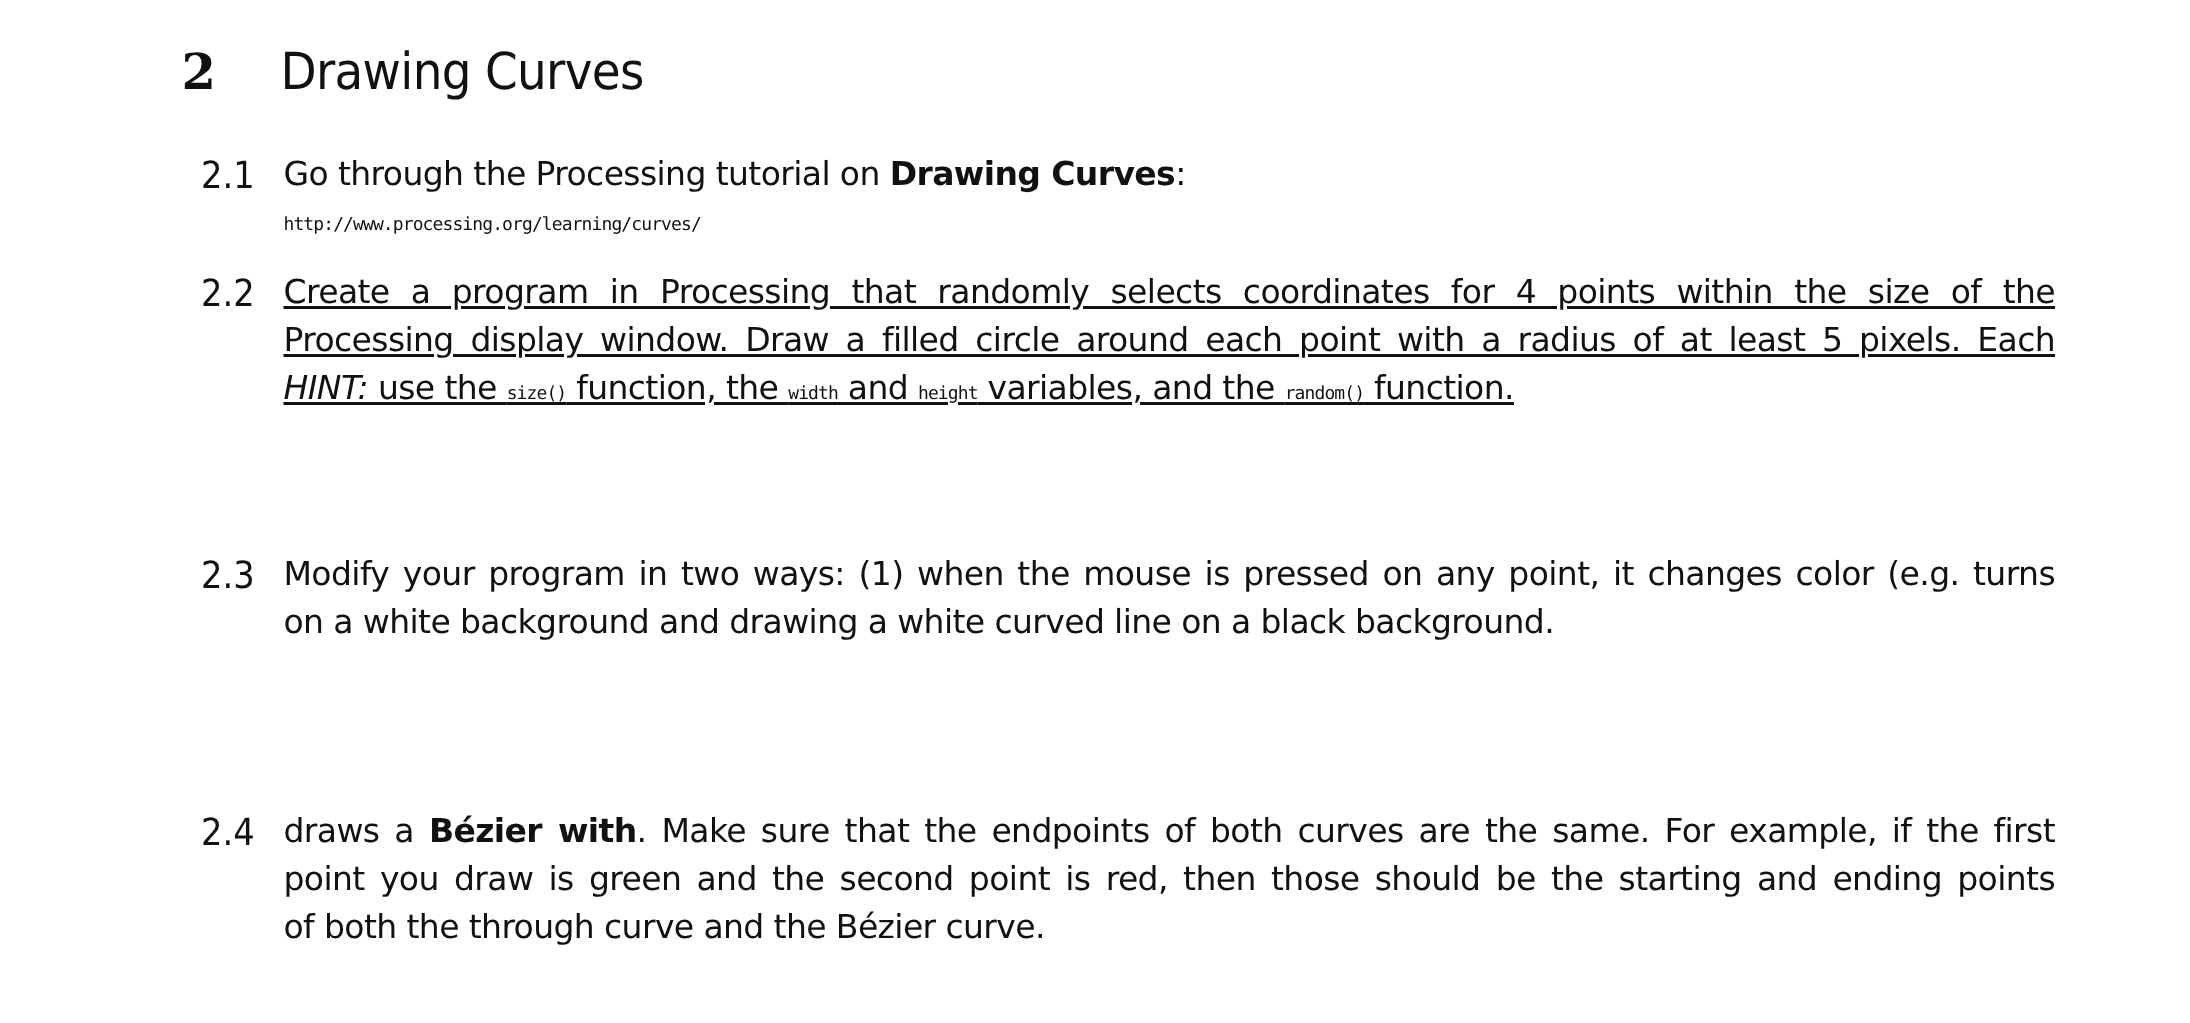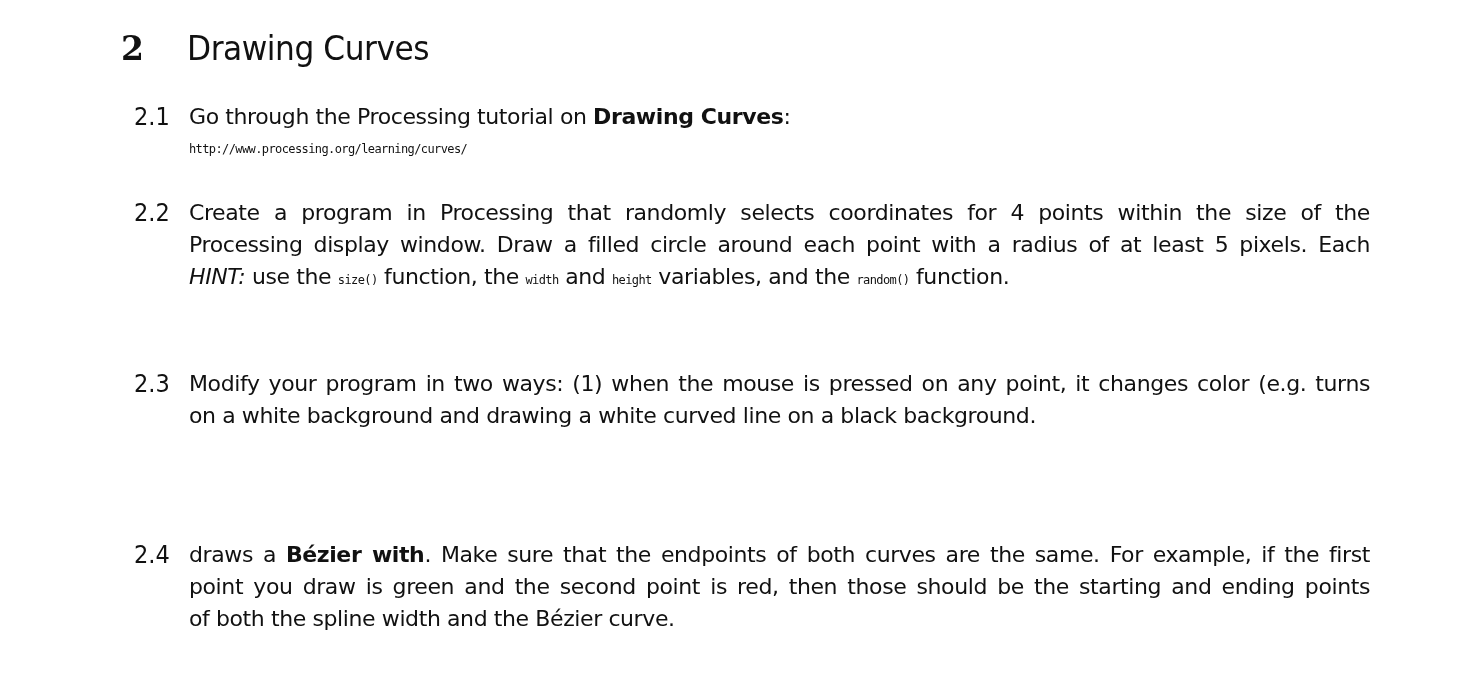--- a/index.html
+++ b/index.html
@@ -33,21 +33,21 @@
     font-size: 22px; line-height: 32px;
     text-align: justify;
     letter-spacing: -0.4px;
   }
   .item-body .line { display: block; white-space: nowrap; }
   .item-body .justify { text-align: justify; text-align-last: justify; white-space: normal; }
   .bold { font-weight: bold; }
   .mono { font-family: "DejaVu Sans Mono", monospace; font-size: 12px; letter-spacing: -0.6px; }
   .ital { font-style: italic; }
   #i21 { top: 101px; }
-  #i22 { top: 197px; }
+  #i22 { top: 180px; text-decoration: underline; }
   #i23 { top: 368px; }
   #i24 { top: 539px; }
 </style>
 </head>
 <body>
 
 <div class="section-heading">
   <span class="section-number">2</span>
   <span class="section-title">Drawing Curves</span>
 </div>
@@ -75,15 +75,15 @@
     <span class="line justify">Modify your program in two ways: (1) when the mouse is pressed on any point, it changes color (e.g. turns</span>
     <span class="line">on a white background and drawing a white curved line on a black background.</span>
   </div>
 </div>
 
 <div class="item" id="i24">
   <span class="item-num">2.4</span>
   <div class="item-body">
     <span class="line justify"><span>draws a </span><span class="bold">Bézier with</span><span>. Make sure that the endpoints of both curves are the same. For example, if the first</span></span>
     <span class="line justify">point you draw is green and the second point is red, then those should be the starting and ending points</span>
-    <span class="line">of both the spline width and the Bézier curve.</span>
+    <span class="line">of both the through curve and the Bézier curve.</span>
   </div>
 </div>
 
 </body></html>

